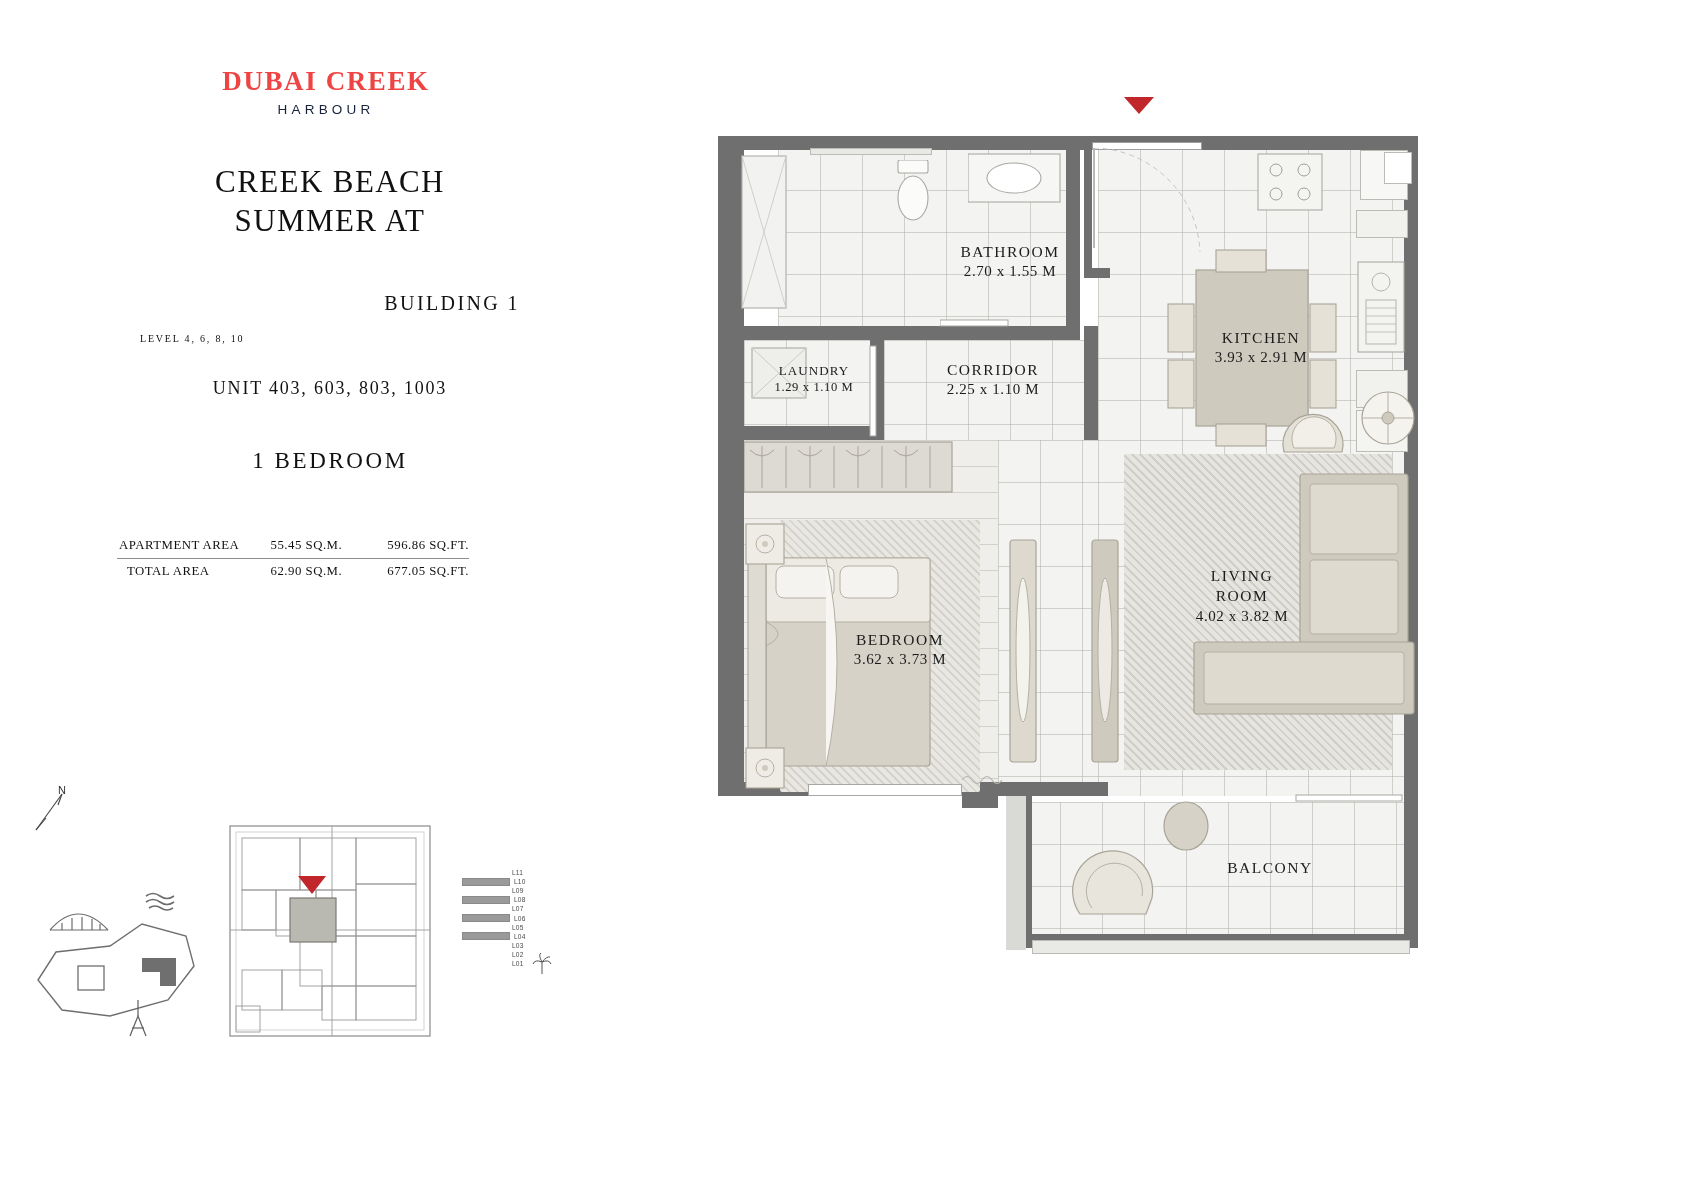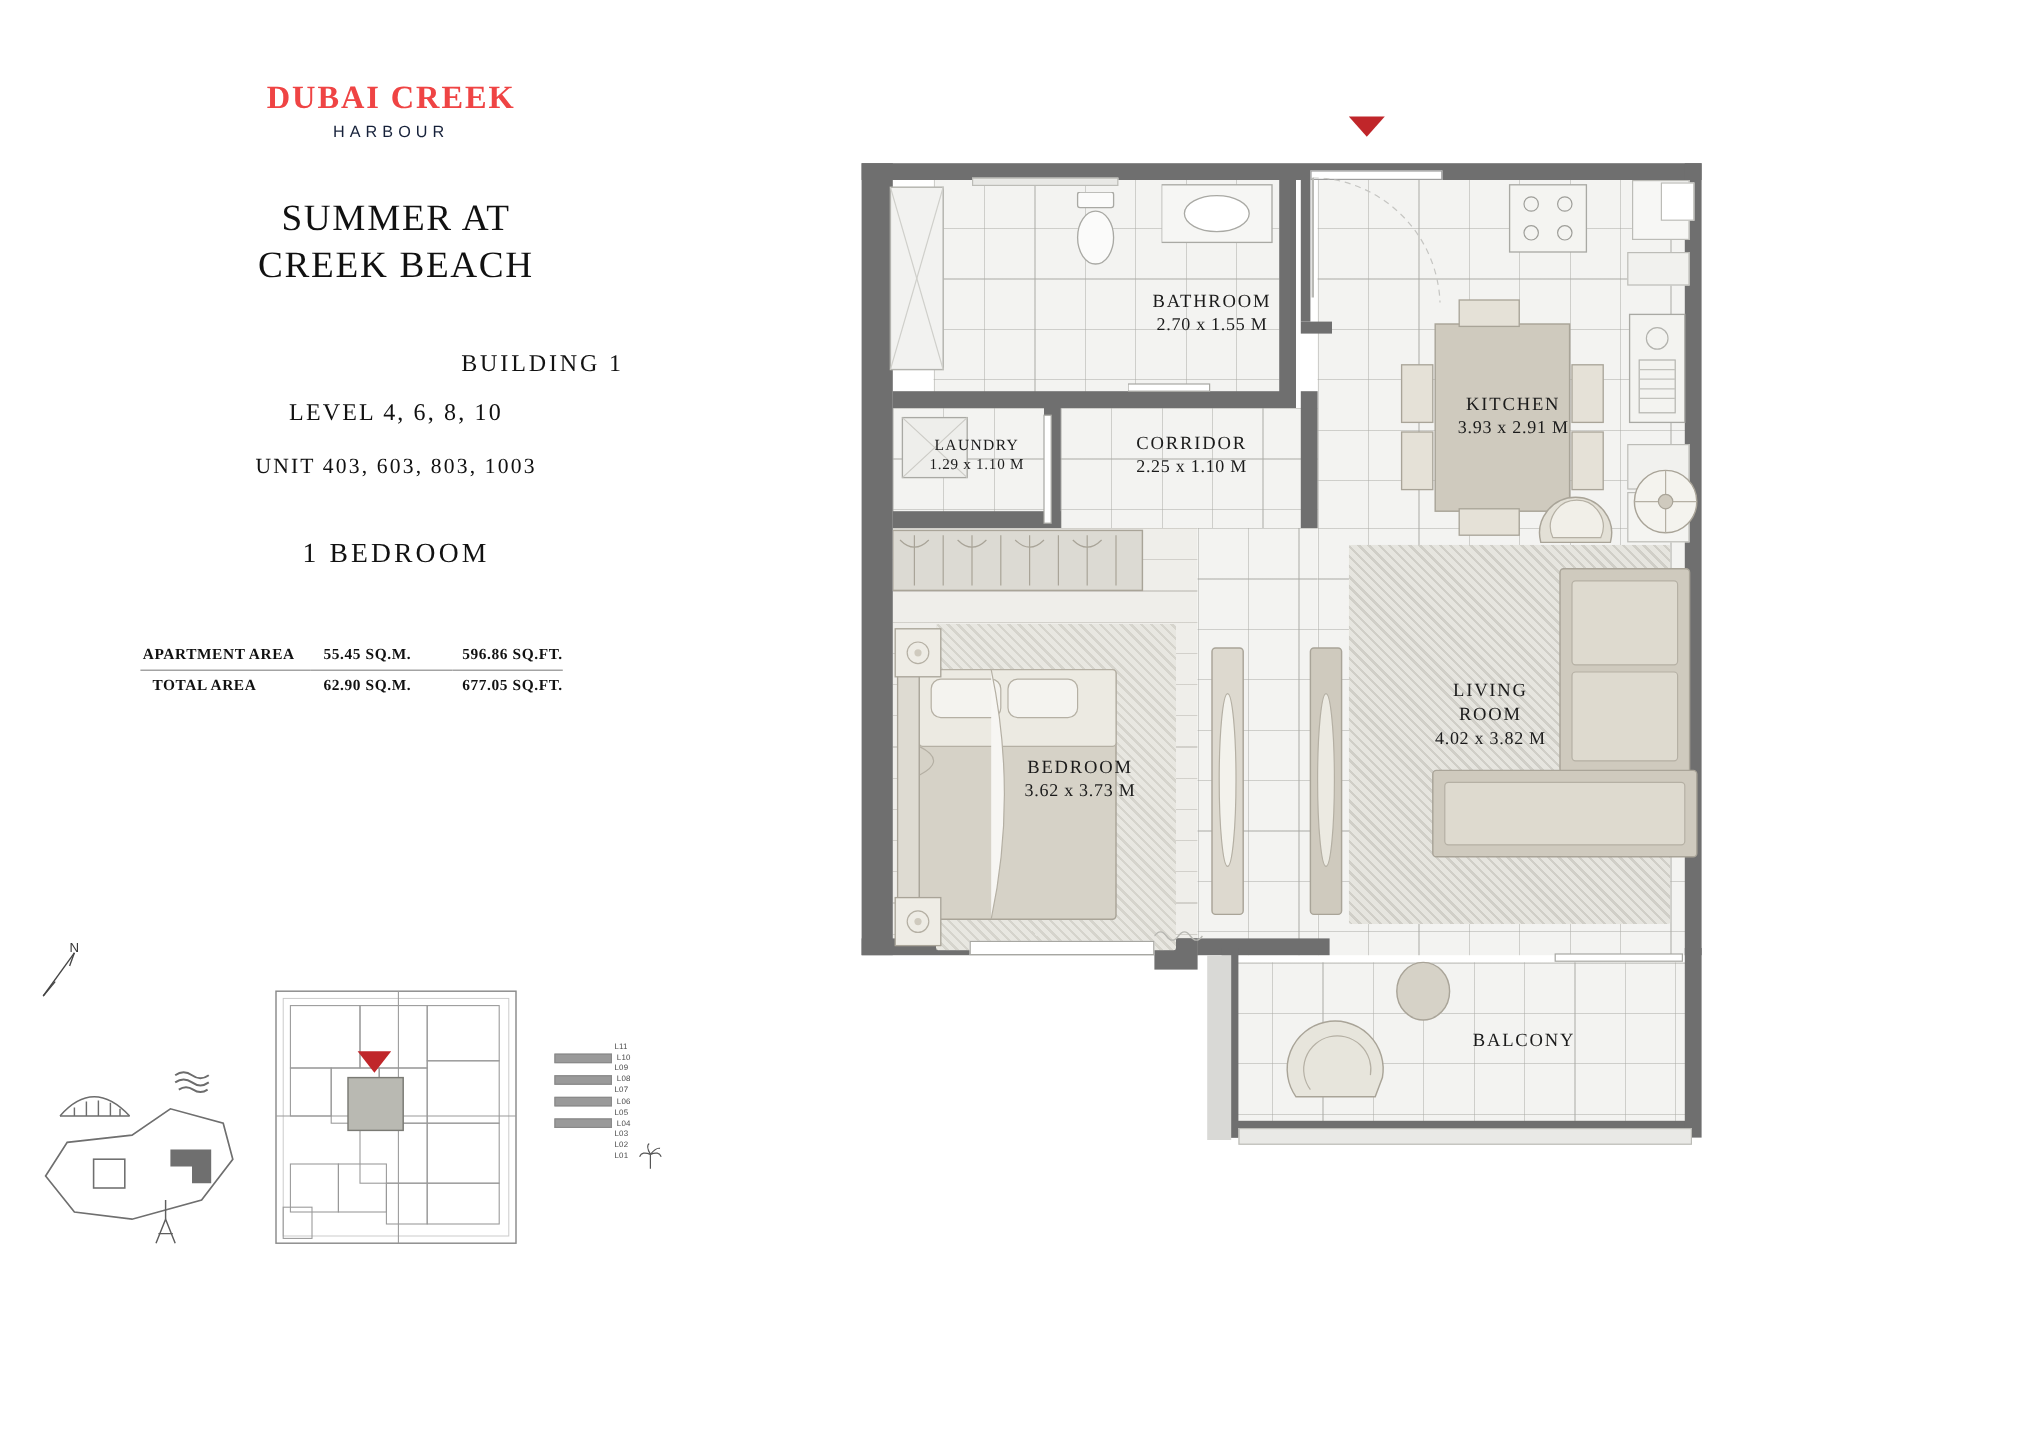--- a/index.html
+++ b/index.html
@@ -8,27 +8,27 @@
   
   #left-panel{position:absolute;left:0;top:0;width:620px;height:1197px;}
 
   .brand{position:absolute;left:196px;top:66px;width:260px;text-align:center;}
   .brand-main{font-family:"Liberation Serif",serif;font-size:27px;letter-spacing:1.6px;color:#ef4444;font-weight:600;white-space:nowrap;}
   .brand-sub{font-family:"Liberation Sans",sans-serif;font-size:13.5px;letter-spacing:4.2px;color:#16213a;margin-top:5px;}
 
   .project-title{position:absolute;left:140px;top:162px;width:380px;text-align:center;font-size:31px;letter-spacing:1.4px;line-height:39px;color:#111;}
 
   .bld{position:absolute;left:140px;top:292px;width:380px;text-align:right;font-size:20px;letter-spacing:2.4px;color:#111;}
-  .lvl{position:absolute;left:140px;top:333px;width:380px;text-align:center;font-size:20px;letter-spacing:1.8px;color:#111;}
+  .lvl{position:absolute;left:140px;top:333px;width:380px;text-align:left;font-size:10px;letter-spacing:1.8px;color:#111;}
   .unit{position:absolute;left:140px;top:378px;width:380px;text-align:center;font-size:18px;letter-spacing:1.8px;color:#111;}
   .beds{position:absolute;left:140px;top:448px;width:380px;text-align:center;font-size:23px;letter-spacing:2.6px;color:#111;}
 
   
   #area-table{position:absolute;left:117px;top:533px;width:352px;}
-  #area-table table{border-collapse:collapse;width:100%;font-weight:bold;}
+  #area-table table{border-collapse:collapse;width:100%;}
   #area-table td{font-size:12.8px;letter-spacing:.5px;padding:5px 0 5px 0;color:#111;white-space:nowrap;}
   #area-table tr td:nth-child(1){text-align:left;padding-left:2px;}
   #area-table tr td:nth-child(2){text-align:right;padding-right:34px;}
   #area-table tr td:nth-child(3){text-align:right;padding-right:0px;}
   #area-table tr:not(:last-child){border-bottom:1px solid #8d8d8d;}
   #area-table tr.r2 td:nth-child(1),#area-table tr.r3 td:nth-child(1){padding-left:10px;}
 
   
   #keyplan{position:absolute;left:0px;top:780px;width:620px;height:300px;}
 
@@ -69,22 +69,22 @@
 <body>
 
 <div id="left-panel">
 
   <div class="brand">
     <div class="brand-main">DUBAI CREEK</div>
     <div class="brand-sub">HARBOUR</div>
   </div>
 
   <div class="project-title">
+    <div>CREEK BEACH</div>
     <div>SUMMER AT</div>
-    <div>CREEK BEACH</div>
   </div>
 
   <div class="bld">BUILDING 1</div>
   <div class="lvl">LEVEL 4, 6, 8, 10</div>
   <div class="unit">UNIT 403, 603, 803, 1003</div>
   <div class="beds">1 BEDROOM</div>
 
   <div id="area-table">
     <table>
       <tbody>

